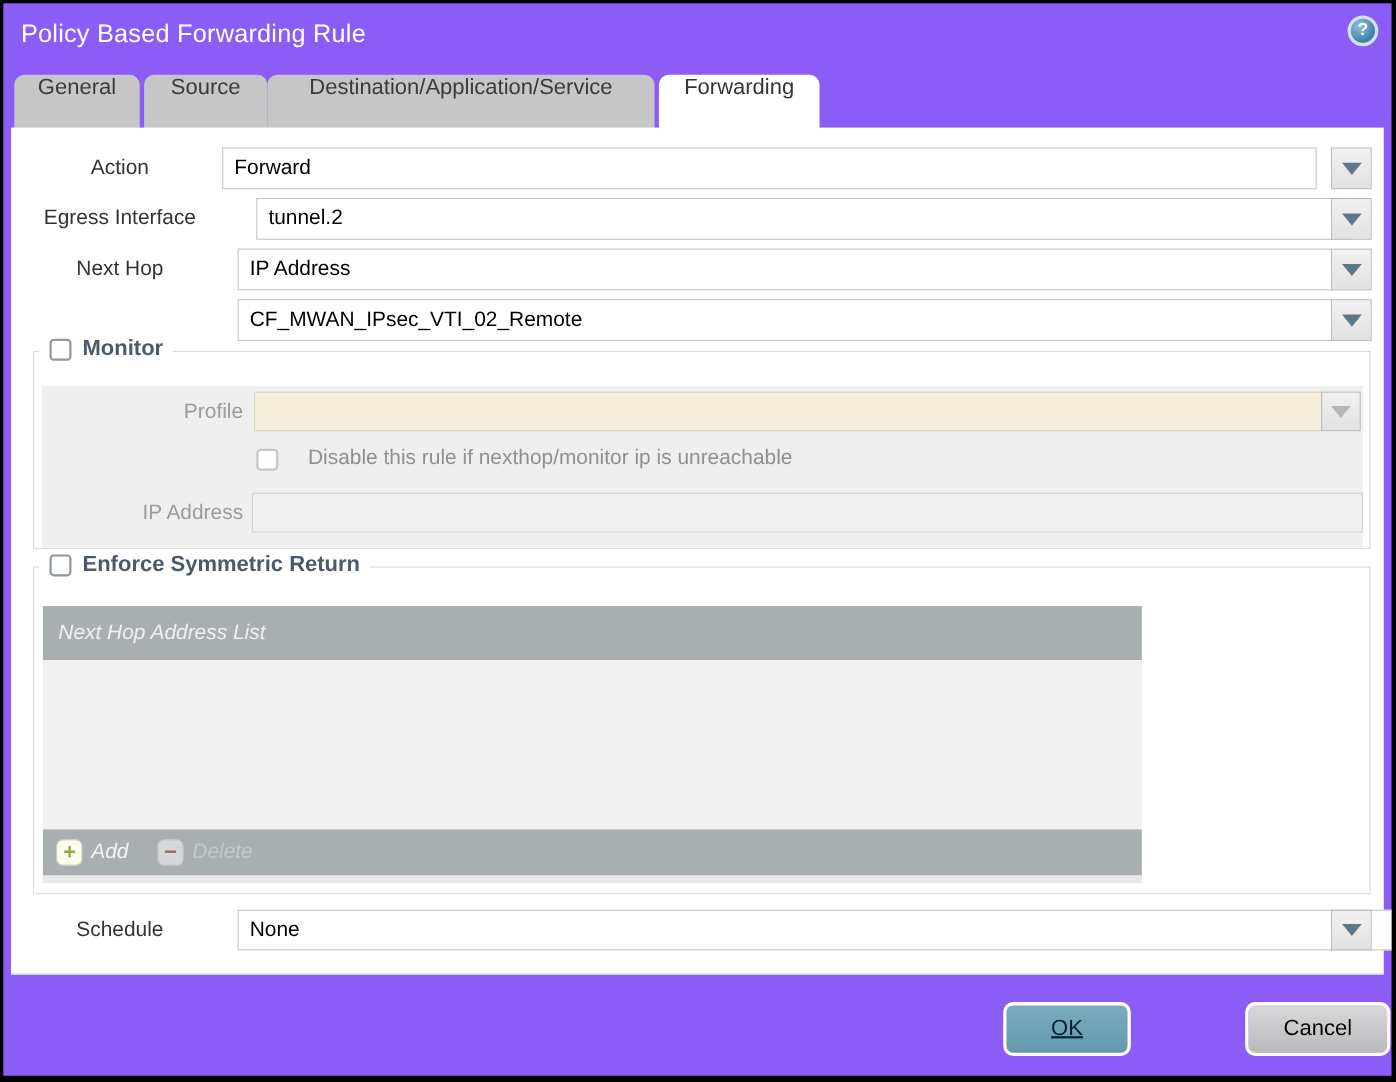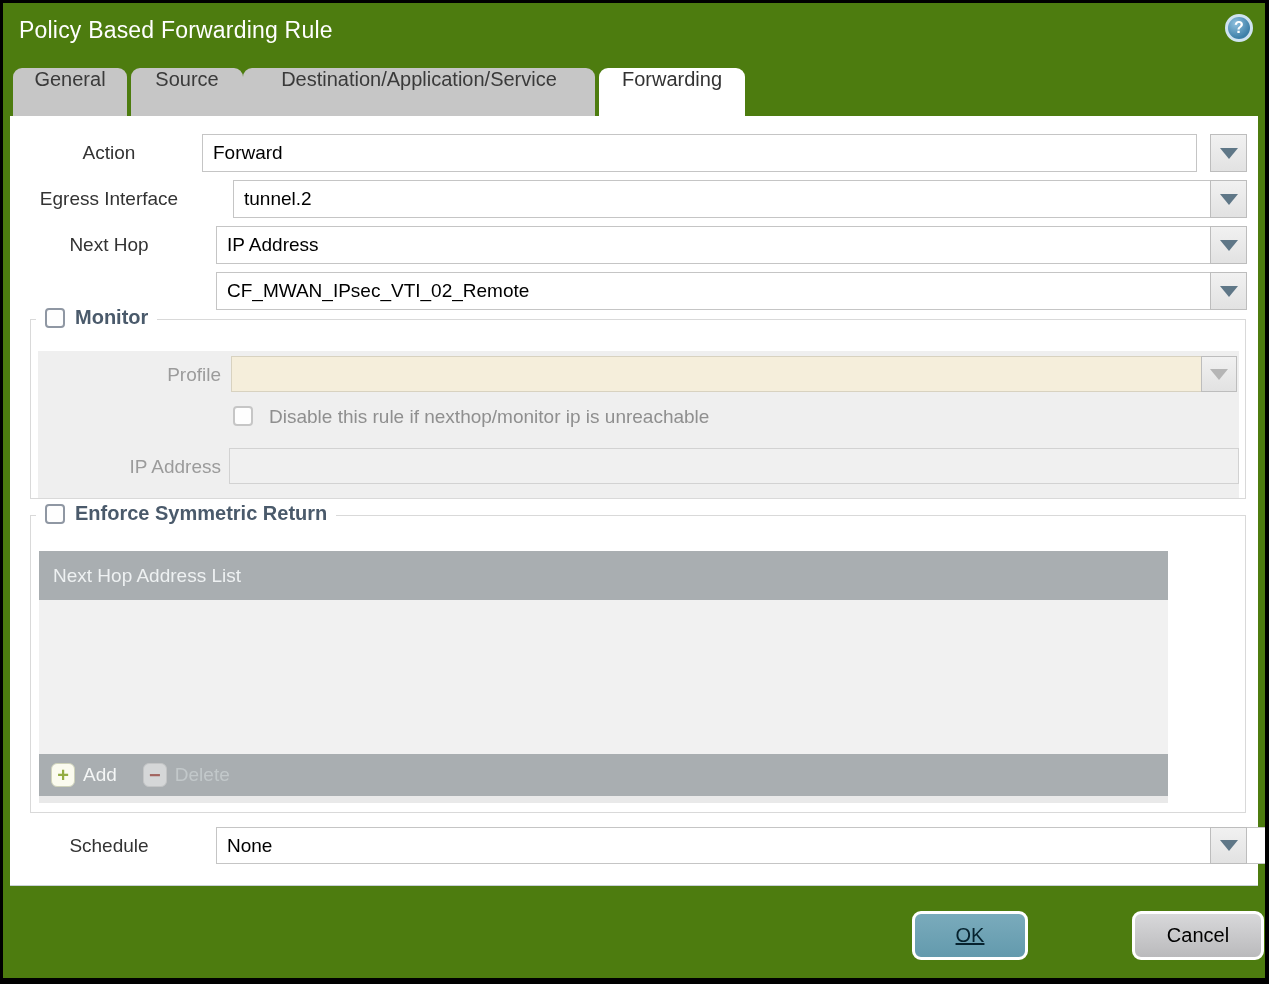--- a/index.html
+++ b/index.html
@@ -1,19 +1,19 @@
 <!DOCTYPE html>
 <html><head>
 <meta charset="utf-8">
 <style>
   * { margin:0; padding:0; box-sizing:border-box; }
   html,body { width:1269px; height:984px; background:#000; font-family:"Liberation Sans", sans-serif; }
   #dialog {
     position:absolute; left:3px; top:3px; width:1262px; height:975px;
-    background:#4d7c0f; overflow:hidden;
+    background:#8b5cf6; overflow:hidden;
   }
   
   .title {
     position:absolute; left:16px; top:14px; color:#fff; font-size:23px;
     letter-spacing:0.2px; font-weight:400;
   }
   .help {
     position:absolute; right:12px; top:11px; width:28px; height:28px; border-radius:50%;
     background:radial-gradient(circle at 35% 30%, #8fc0de, #3d7fa8 70%);
     border:3px solid #cfe3f0; color:#fff; font-weight:bold; font-size:16px;
@@ -159,36 +159,36 @@
         <span class="cap">Monitor</span>
       </div>
       <div class="grayarea" style="left:7px; top:31px; width:1201px; height:147px;"></div>
 
       <div class="dlabel" style="left:0; top:44px; width:190px;">Profile</div>
       <div class="dfield beige" style="left:200px; top:36px; width:971px; height:36px;"></div>
       <div class="ddbtn" style="left:1170px; top:36px; width:36px; height:36px;">
         <span class="arrow dis"></span>
       </div>
 
-      <div style="position:absolute; left:202px; top:86px; display:flex; align-items:flex-start; gap:16px;">
+      <div style="position:absolute; left:202px; top:86px; display:flex; align-items:flex-end; gap:27px;">
         <span class="cbx dis"></span>
         <span class="dcheck-text">Disable this rule if nexthop/monitor ip is unreachable</span>
       </div>
 
       <div class="dlabel" style="left:0; top:136px; width:190px;">IP Address</div>
       <div class="dfield" style="left:198px; top:128px; width:1010px; height:36px;"></div>
     </div>
 
     <div class="fset" style="left:20px; top:399px; width:1216px; height:298px;">
       <div class="legend">
         <span class="cbx"></span>
         <span class="cap">Enforce Symmetric Return</span>
       </div>
 
-      <div class="tbl" style="left:8px; top:35px; width:1129px;">
+      <div class="tbl" style="left:8px; top:35px; width:999px;font-style:italic;">
         <div class="tbl-head">
           <span>Next Hop Address List</span>
         </div>
         <div class="tbl-body"></div>
         <div class="tbl-foot">
           <div class="tbtn">
             <span class="icon-sq icon-add">+</span>
             <span class="lbl">Add</span>
           </div>
           <div class="tbtn dis">

